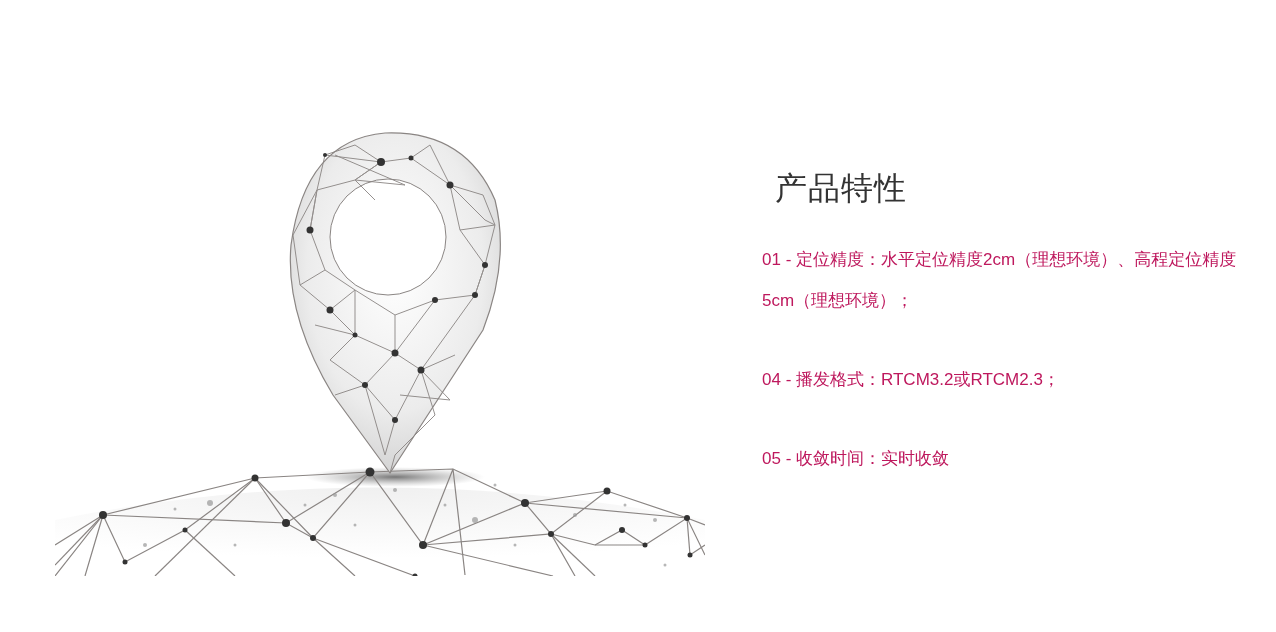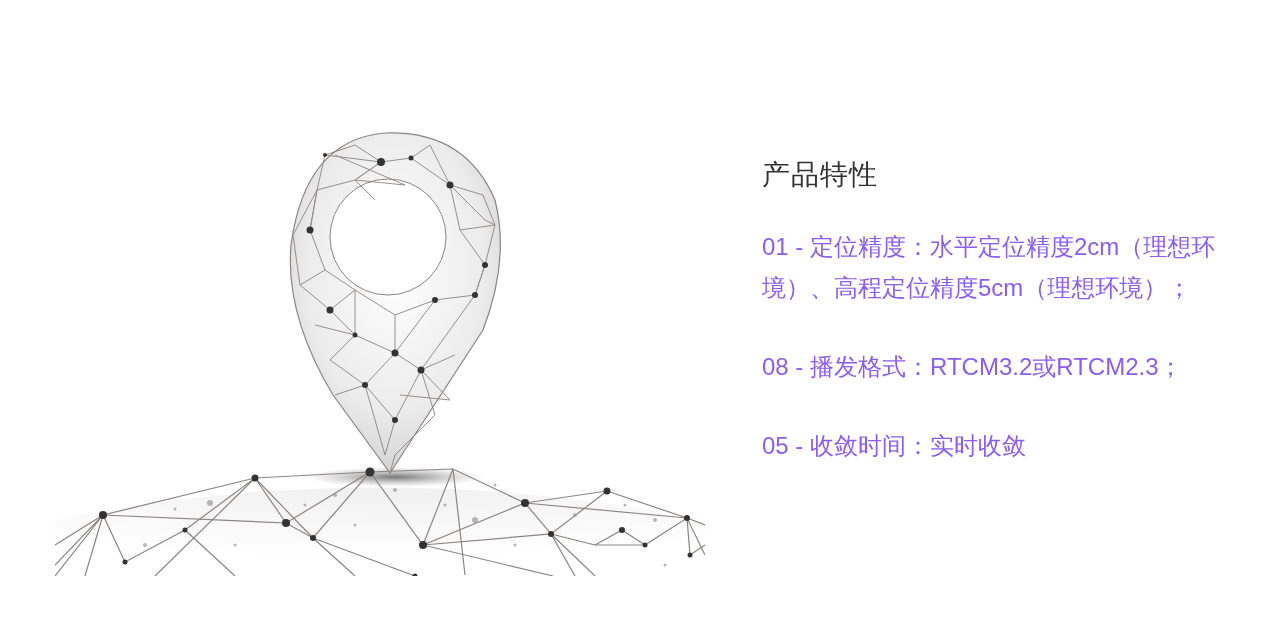--- a/index.html
+++ b/index.html
@@ -1,22 +1,22 @@
 <!DOCTYPE html>
 <html><head>
 <meta charset="utf-8">
 <style>
   html, body { margin: 0; padding: 0; background: #ffffff; }
   body { width: 1276px; height: 632px; position: relative; overflow: hidden;
          font-family: "Liberation Sans", "DejaVu Sans", sans-serif; }
   .illustration { position: absolute; left: 55px; top: 125px; width: 650px; height: 451px; }
   .features { position: absolute; left: 762px; top: 155px; width: 480px; }
-  .features h2 { margin: 0; font-size: 28px; font-weight: normal; color: #333333; line-height: 40px; letter-spacing: 1px; }
+  .features h2 { margin: 13px; font-size: 32px; font-weight: normal; color: #333333; line-height: 40px; letter-spacing: 1px; }
   .features .list { margin-top: 31px; }
-  .features .item { font-size: 24px; color: #8b5cf6; line-height: 41px; }
+  .features .item { font-size: 17px; color: #be185d; line-height: 41px; }
   .features .item + .item { margin-top: 38px; }
 </style>
 </head>
 <body>
 
 <div class="illustration">
   <svg width="650" height="451" viewBox="0 0 650 451">
     <defs>
       <radialGradient id="pinShade" cx="50%" cy="40%" r="60%">
         <stop offset="0%" stop-color="#ffffff"></stop>
@@ -130,16 +130,16 @@
       <circle cx="310" cy="260" r="3"></circle>
         <circle cx="270" cy="30" r="2"></circle>
     </g>
   </svg>
 </div>
 
 <div class="features">
   <h2>产品特性</h2>
   <div class="list">
     <div class="item">01 - 定位精度：水平定位精度2cm（理想环境）、高程定位精度5cm（理想环境）；</div>
-    <div class="item">08 - 播发格式：RTCM3.2或RTCM2.3；</div>
+    <div class="item">04 - 播发格式：RTCM3.2或RTCM2.3；</div>
     <div class="item">05 - 收敛时间：实时收敛</div>
   </div>
 </div>
 
 </body></html>

